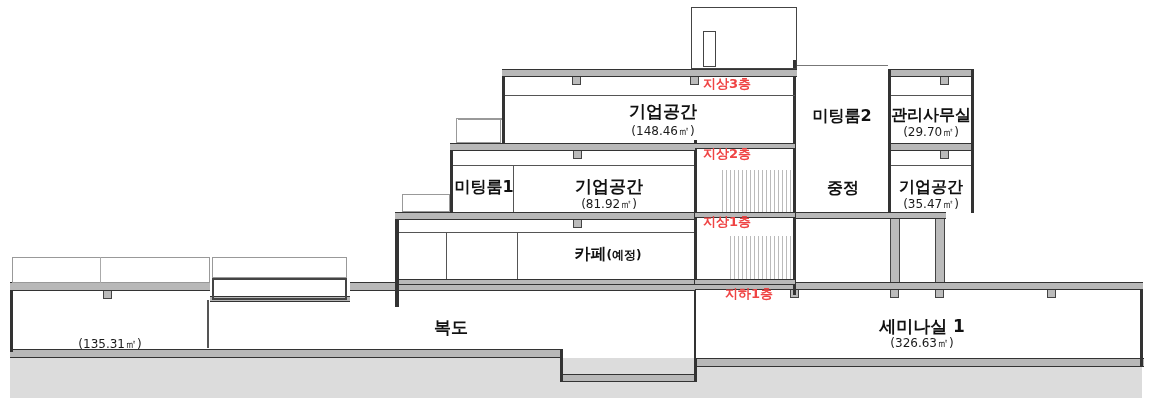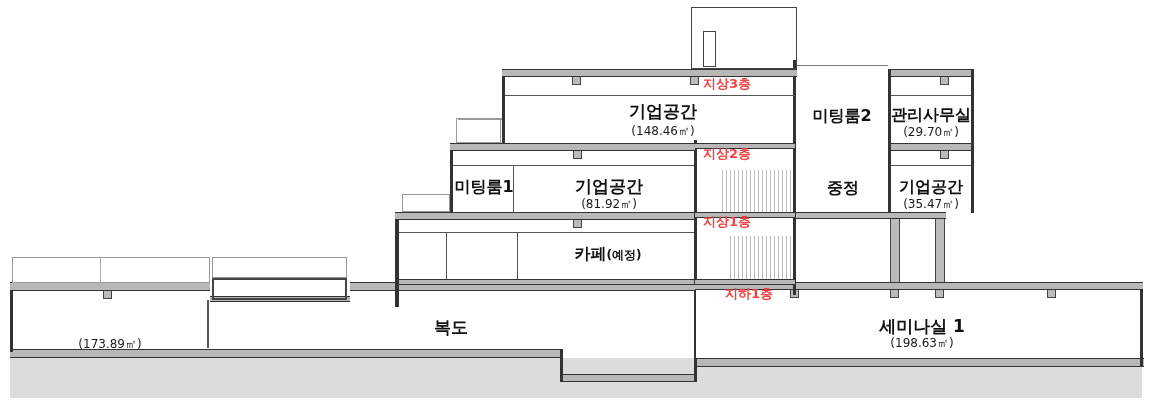--- a/index.html
+++ b/index.html
@@ -124,19 +124,19 @@
   <div class="room-name" style="left:843px;top:178px;font-size:16px;">중정</div>
 
   <div class="room-name" style="left:931px;top:177px;font-size:16px;">기업공간</div>
   <div class="room-area" style="left:931px;top:196px;">(35.47㎡)</div>
 
   <div class="room-name" style="left:608px;top:244px;font-size:16px;">
     <span>카페</span><span style="font-size:12px;">(예정)</span>
   </div>
 
 
-  <div class="room-area" style="left:110px;top:336px;">(173.89㎡)</div>
+  <div class="room-area" style="left:110px;top:336px;">(135.31㎡)</div>
 
   <div class="room-name" style="left:451px;top:316px;font-size:17px;">복도</div>
 
   <div class="room-name" style="left:922px;top:315px;font-size:17px;">세미나실 1</div>
-  <div class="room-area" style="left:922px;top:335px;">(198.63㎡)</div>
+  <div class="room-area" style="left:922px;top:335px;">(326.63㎡)</div>
 </div>
 
 </body></html>

